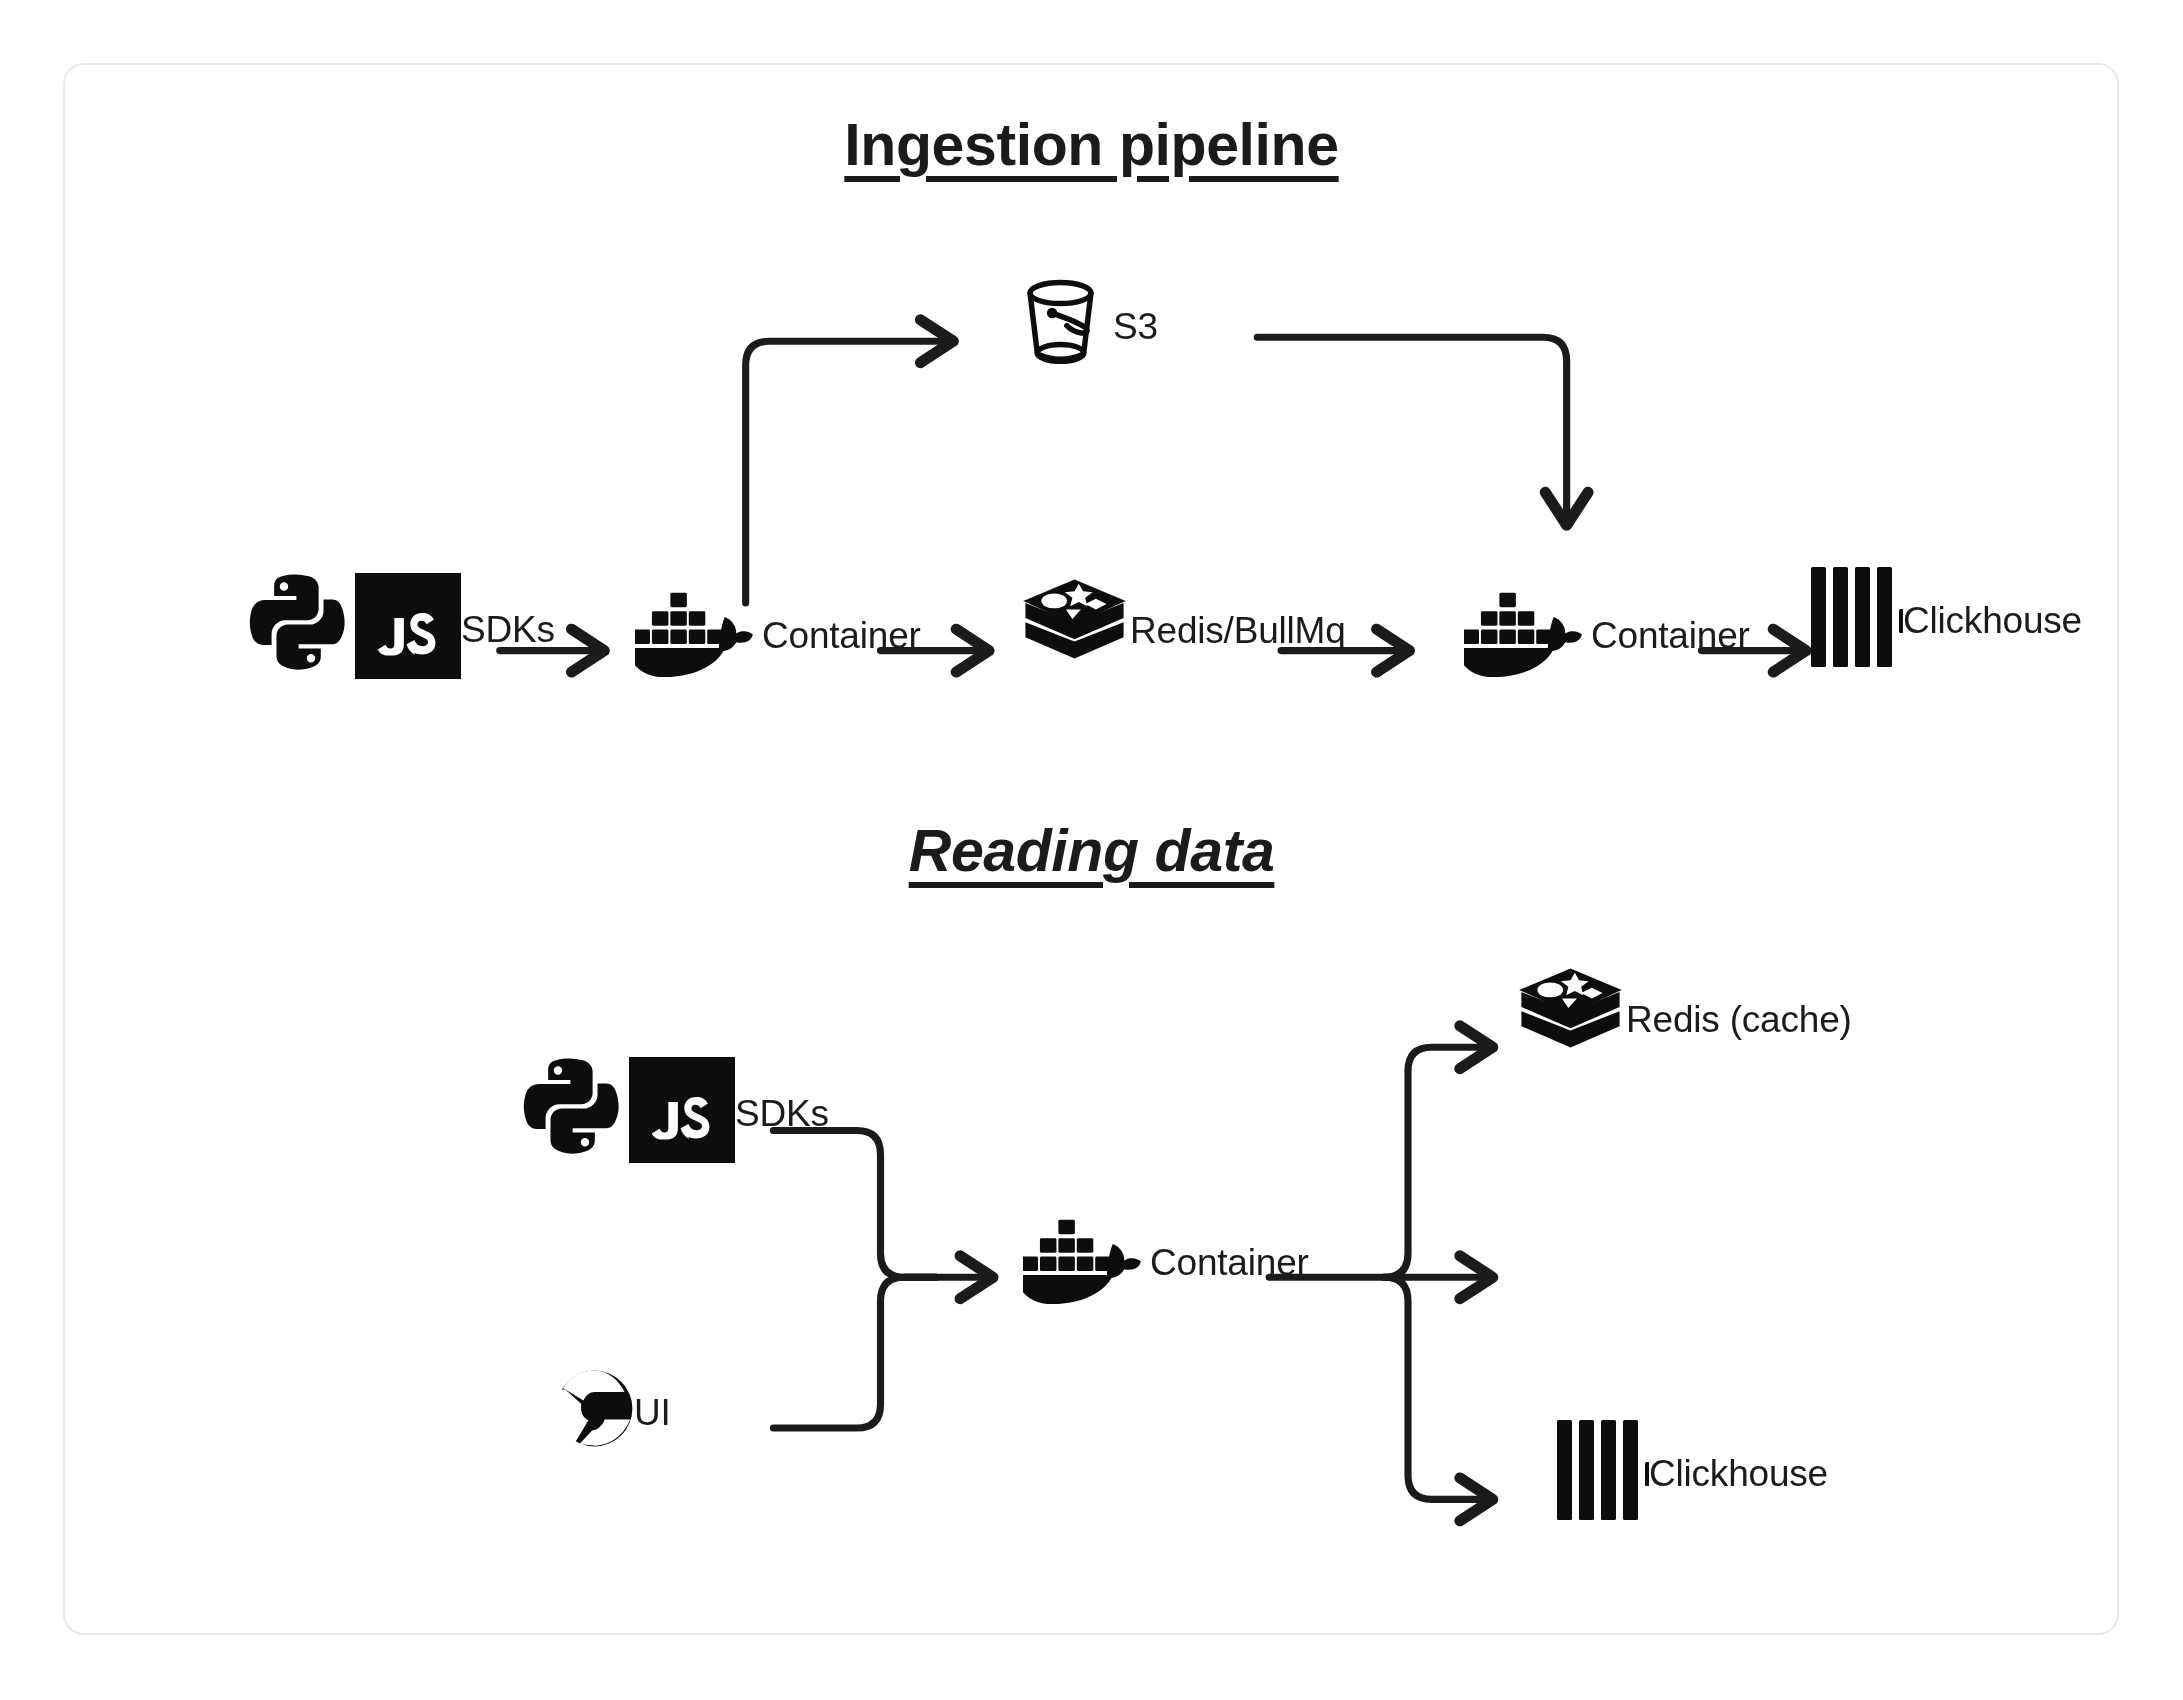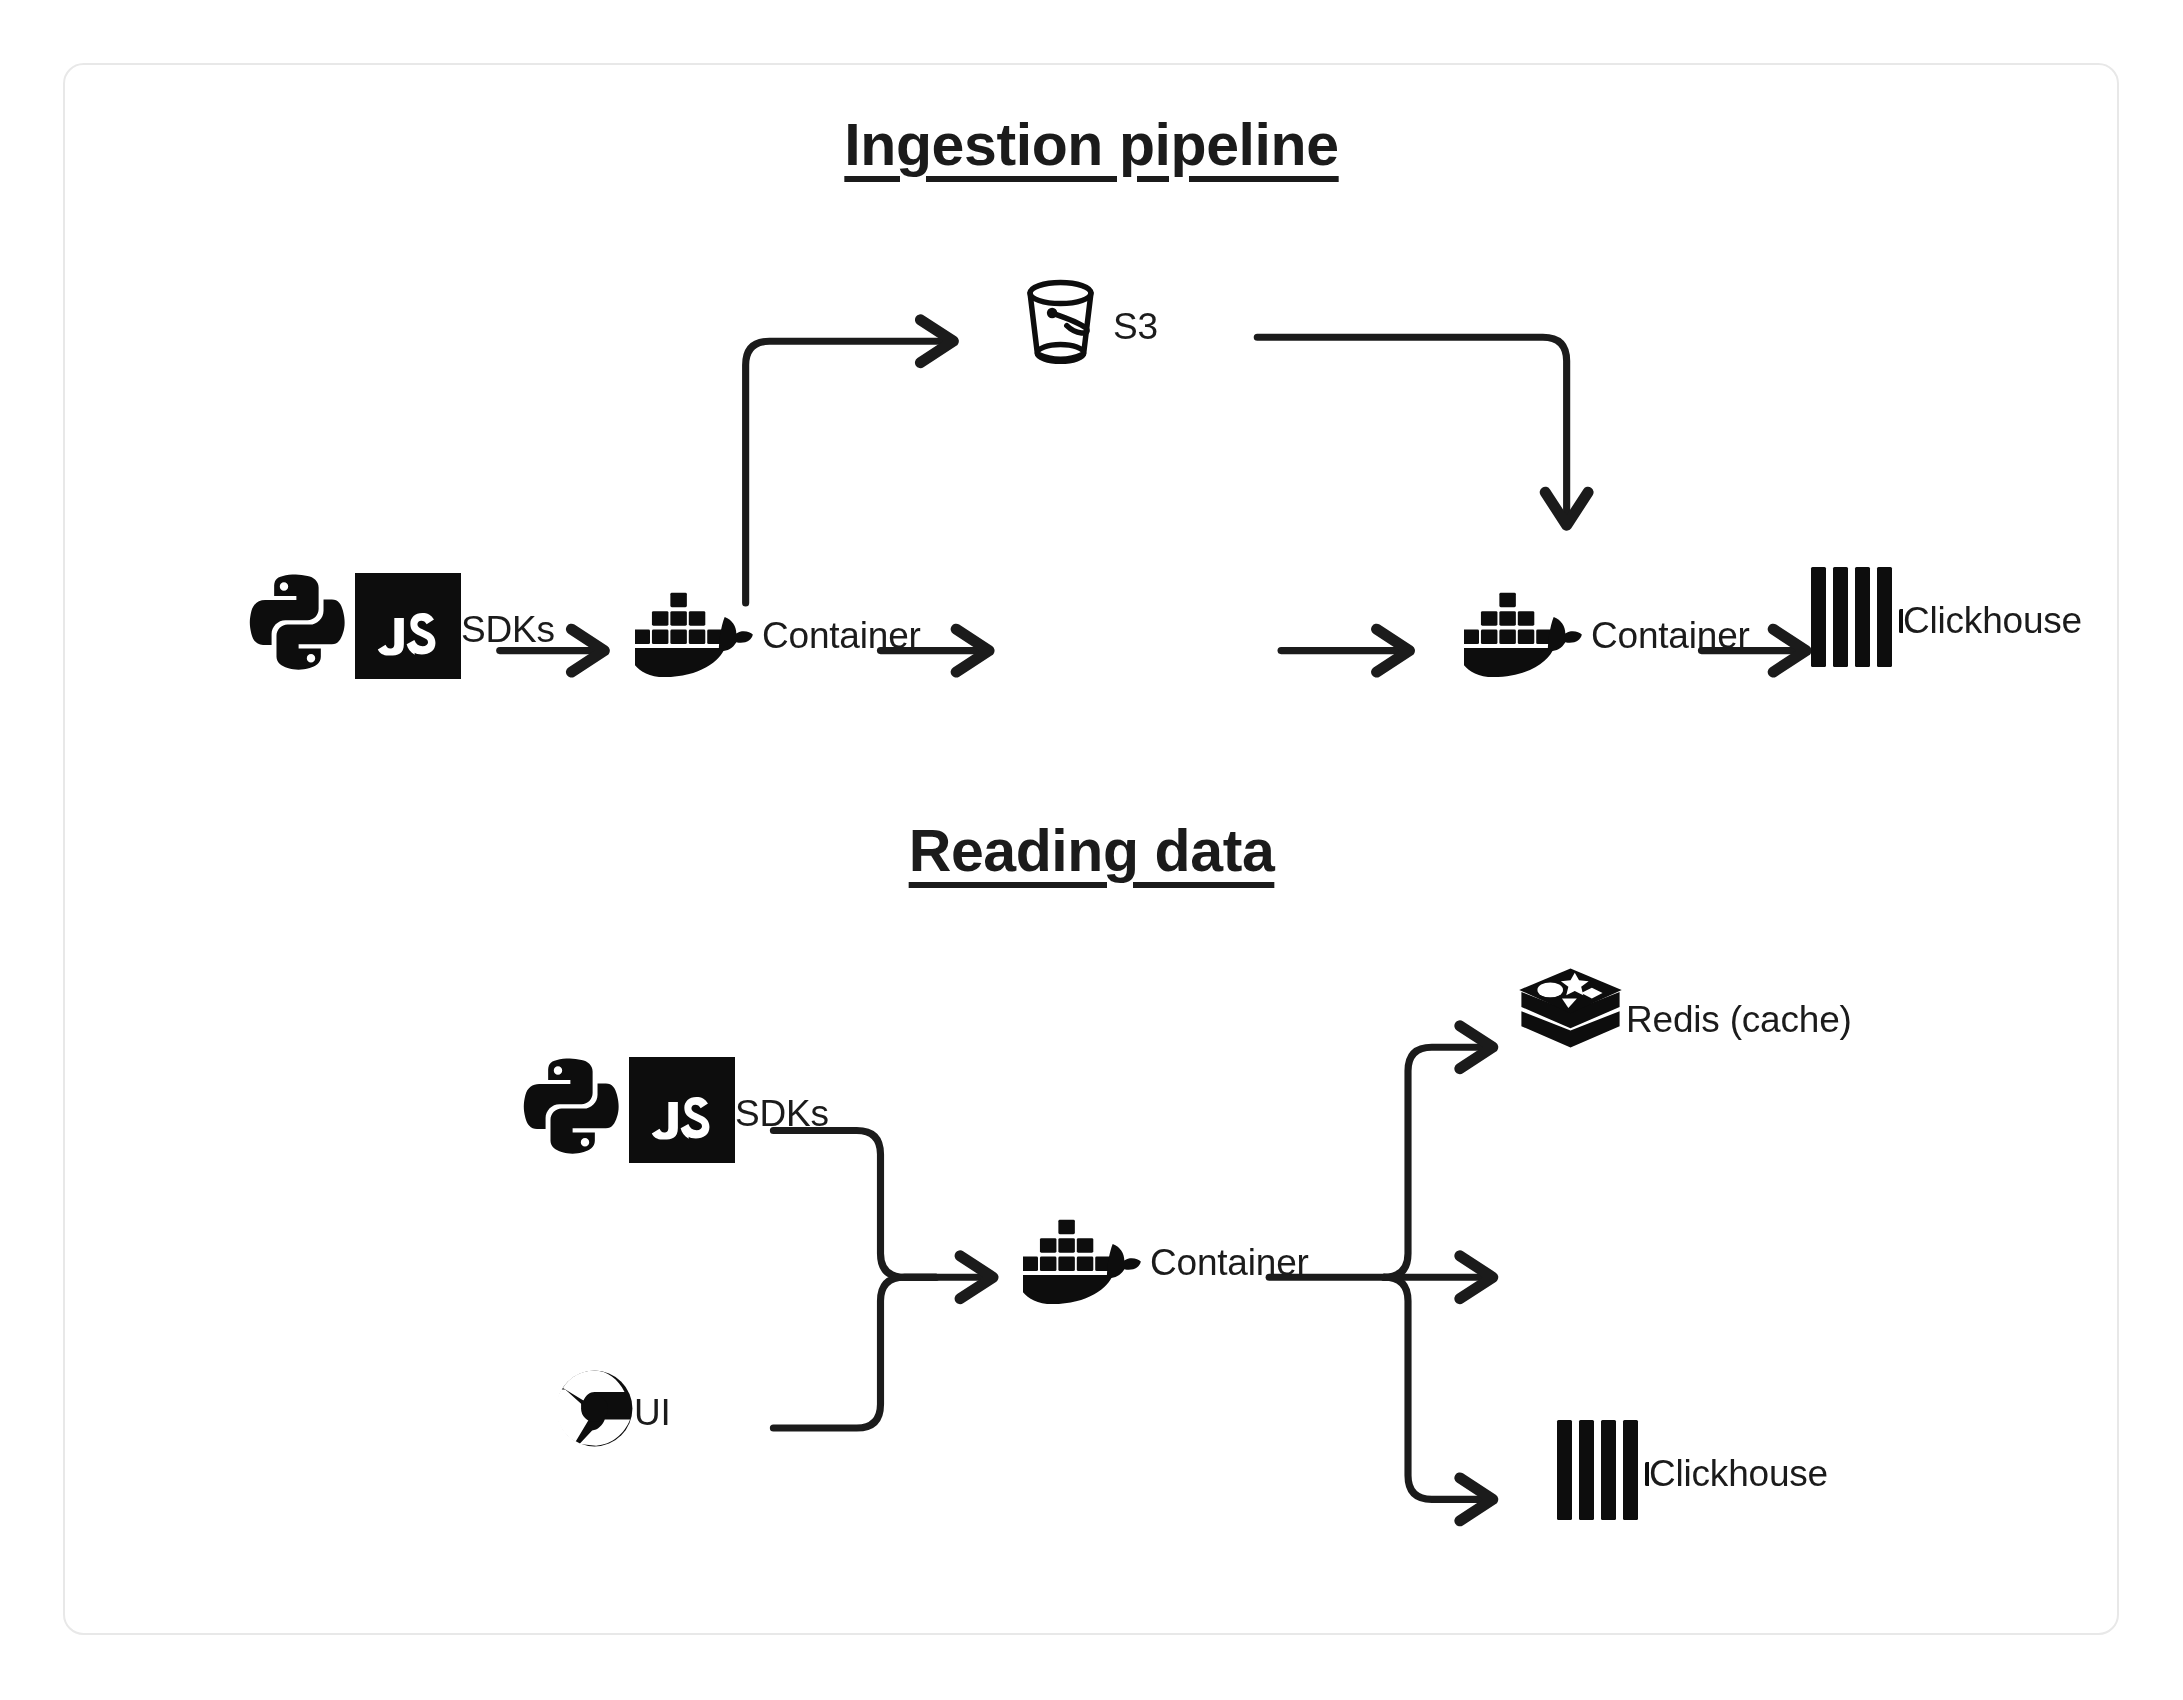--- a/index.html
+++ b/index.html
@@ -40,20 +40,21 @@
     left: 0; right: 0;
     top: 111px;
     text-align: center;
     font-size: 59px;
   }
   #title-reading {
     left: 0; right: 0;
     top: 817px;
     text-align: center;
     font-size: 59px;
+    font-style: italic;
   }
   .node {
     position: absolute;
     display: flex;
     align-items: center;
   }
   .node-label {
     font-size: 37px;
     color: #1b1b1b;
     white-space: nowrap;
@@ -168,20 +169,38 @@
           <path d="M21 22 L28 80 Q50 90 72 80 L79 22"></path>
           <ellipse cx="50" cy="79" rx="22" ry="8"></ellipse>
           <path d="M42 41 Q68 50 74 55 Q78 60 70 60 Q62 59 56 53"></path>
         </g>
         <circle cx="42" cy="41" r="5" fill="#0d0d0d"></circle>
       </svg>
     </span>
     <div class="node-label">S3</div>
   </div>
 
+  <div class="node" style="left:1019px; top:575px; width:262px;">
+    <span>
+      <svg width="111" height="103" viewBox="0 0 104 96">
+        <g fill="#0d0d0d">
+          <path d="M52 62 L6 44 L6 58 L52 78 L98 58 L98 44 Z"></path>
+          <path d="M52 44 L6 26 L6 40 L52 60 L98 40 L98 26 Z"></path>
+          <path d="M52 4 L100 24 L52 46 L4 24 Z"></path>
+        </g>
+        <g fill="#ffffff">
+          <ellipse cx="33" cy="24" rx="12" ry="7"></ellipse>
+          <path d="M56 8 L60 15 L69 16 L62 21 L64 29 L56 25 L48 29 L50 21 L43 16 L52 15 Z"></path>
+          <path d="M72 22 L82 27 L72 32 L62 27 Z"></path>
+          <path d="M44 32 L58 32 L50 41 Z"></path>
+        </g>
+      </svg>
+    </span>
+    <div class="node-label">Redis/BullMq</div>
+  </div>
 
   <div class="node" style="left:1464px; top:583px; width:214px;">
     <span>
       <svg width="127" height="97" viewBox="0 0 130 100">
         <g fill="#0d0d0d">
           <rect x="36" y="10" width="17" height="15" rx="1.5"></rect>
           <rect x="17" y="29" width="17" height="15" rx="1.5"></rect>
           <rect x="36" y="29" width="17" height="15" rx="1.5"></rect>
           <rect x="55" y="29" width="17" height="15" rx="1.5"></rect>
           <rect x="-2" y="48" width="17" height="15" rx="1.5"></rect>

